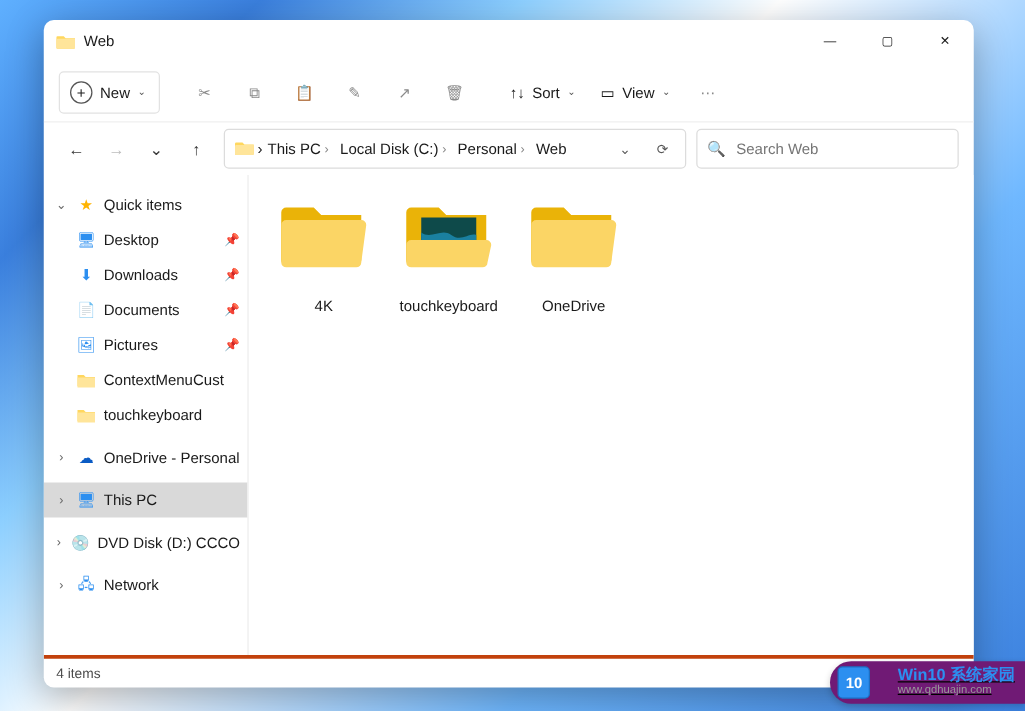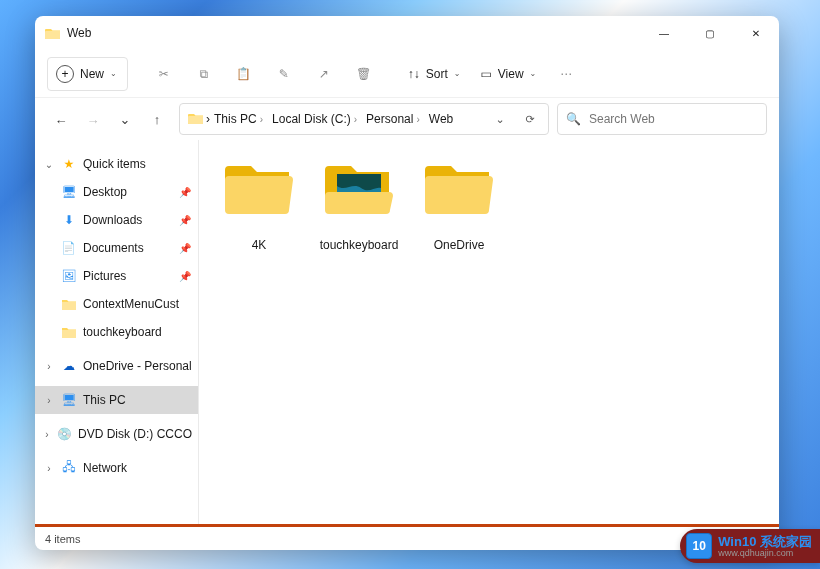--- a/index.html
+++ b/index.html
@@ -181,34 +181,34 @@
     justify-content: space-between;
     font-size: 11px;
     color: #4a4a4a;
   }
   .status-right{display:flex; gap:4px;}
   .viewmode{width:20px;height:16px;border:1px solid #ccc;}
 
   .watermark{
     position:absolute;
     right:0; bottom:6px;
-    display:flex; align-items:flex-end; gap:6px;
-    background:#7f1d1d;
+    display:flex; align-items:flex-start; gap:22px;
+    background:#701a75;
     padding:4px 8px 4px 6px;
     border-top-left-radius:20px;
     border-bottom-left-radius:20px;
     box-shadow:0 2px 6px rgba(0,0,0,0.2);
   }
   .wm-badge{
     width:26px;height:26px;background:#2c8ff0;border-radius:4px;
     display:flex;align-items:center;justify-content:center;
     color:#fff;font-weight:700;font-size:12px;
     border:1px solid #1b6fc4;
   }
-  .wm-text{display:flex;flex-direction:column;line-height:1.1;}
+  .wm-text{display:flex;flex-direction:column;line-height:1.1;text-decoration:underline;}
   .wm-main{font-size:13px;color:#2c8ff0;font-weight:600;}
   .wm-sub{font-size:9px;color:#999;}
 </style>
 </head>
 <body>
 
 <div class="window">
 
   <div class="titlebar">
     <div class="titlebar-left">

